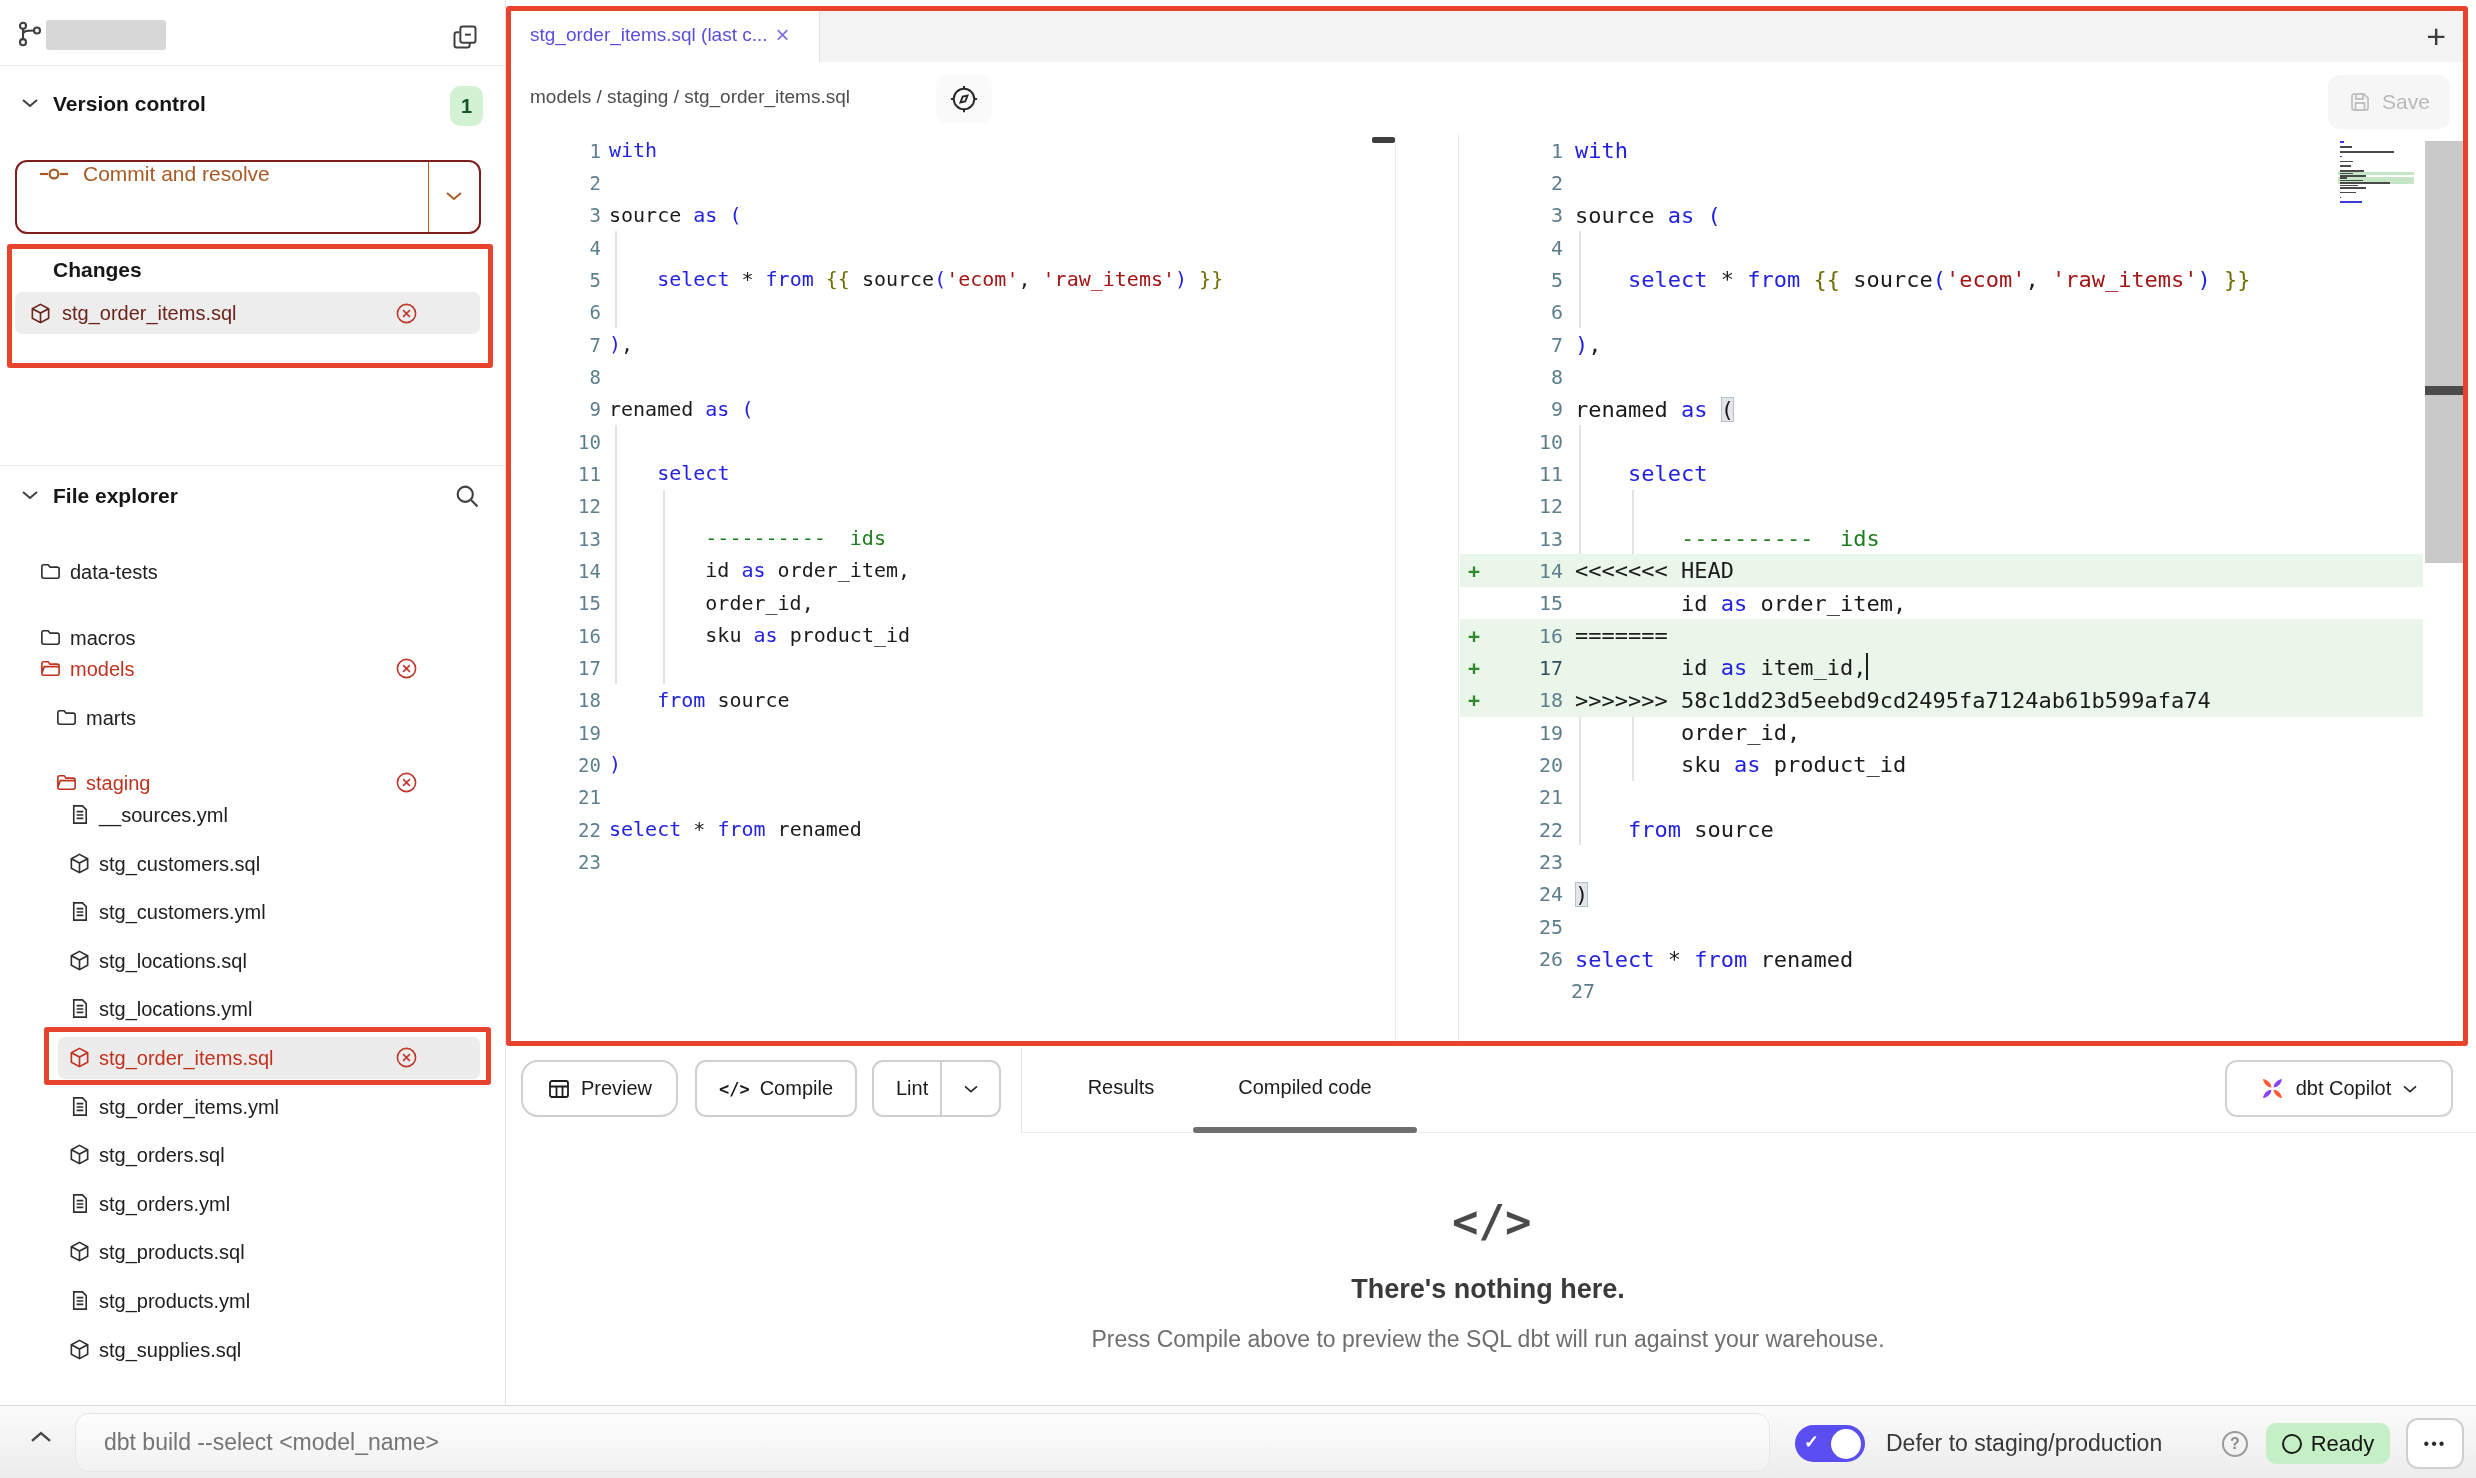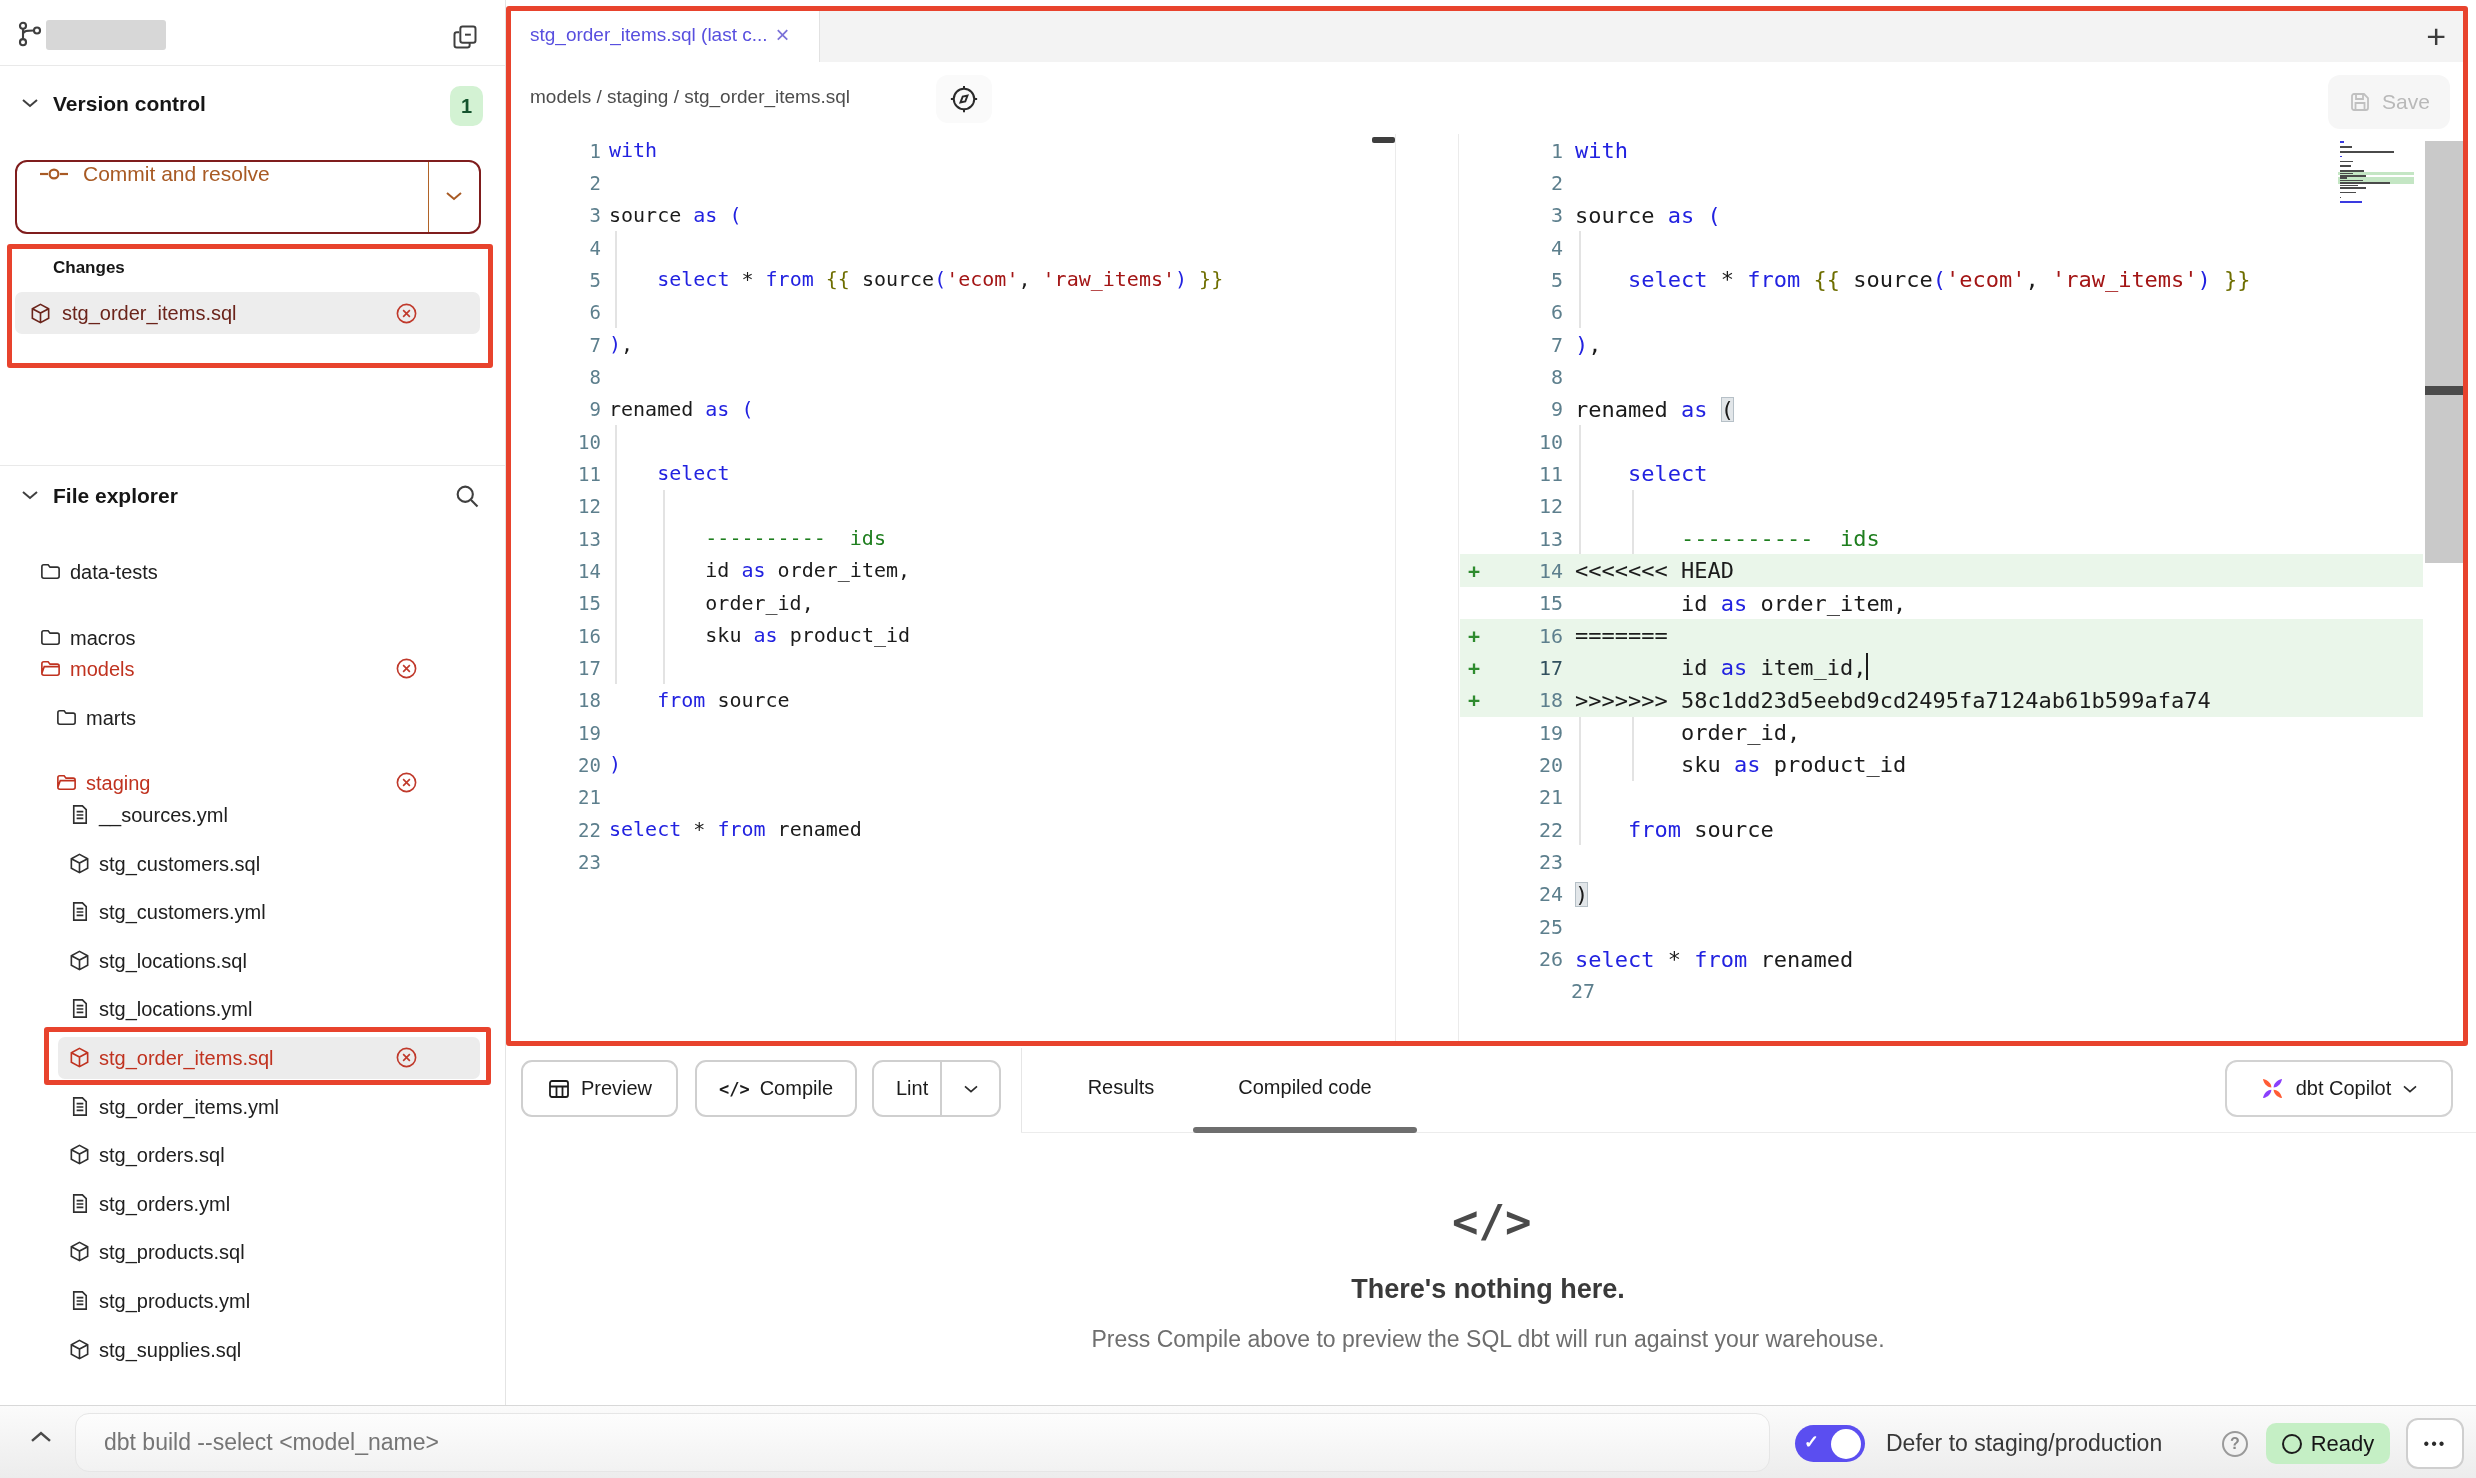--- a/index.html
+++ b/index.html
@@ -13,21 +13,21 @@
   .sb-header{left:0;top:0;width:505px;height:65px;border-bottom:1px solid #e9e9e9;}
   .redacted{left:46px;top:20px;width:120px;height:30px;background:#d7d7d7;border-radius:3px;}
   .sec-title{font-size:21px;font-weight:bold;color:#161616;}
   .badge{left:450px;top:86px;width:33px;height:40px;background:#d3f2d3;border-radius:10px;
          display:flex;align-items:center;justify-content:center;font-size:20px;color:#14532d;font-weight:bold;}
   .commit-btn{left:15px;top:160px;width:462px;height:70px;border:2px solid #7f1d1d;border-radius:12px;
               background:#fff;display:flex;align-items:flex-start;}
   .commit-label{font-size:21px;color:#a85a24;font-weight:500;margin-left:14px;}
   .commit-split{position:absolute;right:50px;top:0;height:100%;border-left:1.5px solid #b16327;}
   .vc-divider{left:0;top:465px;width:505px;height:0;border-top:1px solid #e9e9e9;}
-  .changes-title{left:53px;top:258px;font-size:17px;font-weight:bold;color:#161616;}
+  .changes-title{left:53px;top:258px;font-size:21px;font-weight:bold;color:#161616;}
   .change-pill{left:15px;top:292px;width:465px;height:42px;background:#ededed;border-radius:7px;
                display:flex;align-items:center;}
   .change-label{font-size:20px;color:#6b241b;font-weight:500;margin-left:10px;}
   .tree-item{position:absolute;left:0;width:505px;height:48px;}
   .tree-label{position:absolute;top:50%;transform:translateY(-50%);font-size:20px;color:#202020;white-space:nowrap;}
   .tree-label.red{color:#c0321f;}
   .sel-pill{position:absolute;left:58px;top:3px;width:422px;height:42px;background:#ececec;border-radius:7px;}
   .annot{border:5px solid #e8432d;border-radius:3px;pointer-events:none;z-index:60;background:transparent;}
 
   
@@ -612,21 +612,21 @@
       <div style="position: absolute; left: 2px; top: 41.2px; width: 50.4px; height: 1.5px; background: rgb(74, 74, 74);"></div>
       <div style="position: absolute; left: 2px; top: 43.6px; width: 17.85px; height: 1.5px; background: rgb(74, 74, 74);"></div>
       <div style="position: absolute; left: 2px; top: 46px; width: 26.25px; height: 1.5px; background: rgb(74, 74, 74);"></div>
       <div style="position: absolute; left: 2px; top: 50.8px; width: 15.75px; height: 1.5px; background: rgb(74, 74, 74);"></div>
       <div style="position: absolute; left: 2px; top: 55.6px; width: 1.05px; height: 1.5px; background: rgb(74, 74, 74);"></div>
       <div style="position: absolute; left: 2px; top: 60.4px; width: 22.05px; height: 1.5px; background: rgb(58, 58, 224);"></div>
     </div>
   <div class="abs scroll-track"></div>
   <div class="abs scroll-marker"></div>
 
-  <div class="btn" style="left:521px;width:157px;">
+  <div class="btn" style="left:521px;width:157px;border-radius:17px;">
     <svg width="24" height="24" viewBox="0 0 24 24" fill="none" stroke="#1c1c1c" stroke-width="1.8">
       <rect x="3" y="4" width="18" height="16" rx="2"></rect>
         <path d="M3 9.5 h18 M9.5 9.5 V20 M15.5 9.5 V20"></path>
     </svg>
     <span>Preview</span>
   </div>
   <div class="btn" style="left:695px;width:162px;">
     <span style="font:600 17px 'DejaVu Sans Mono',monospace;color:#1c1c1c;">&lt;/&gt;</span>
     <span>Compile</span>
   </div>

